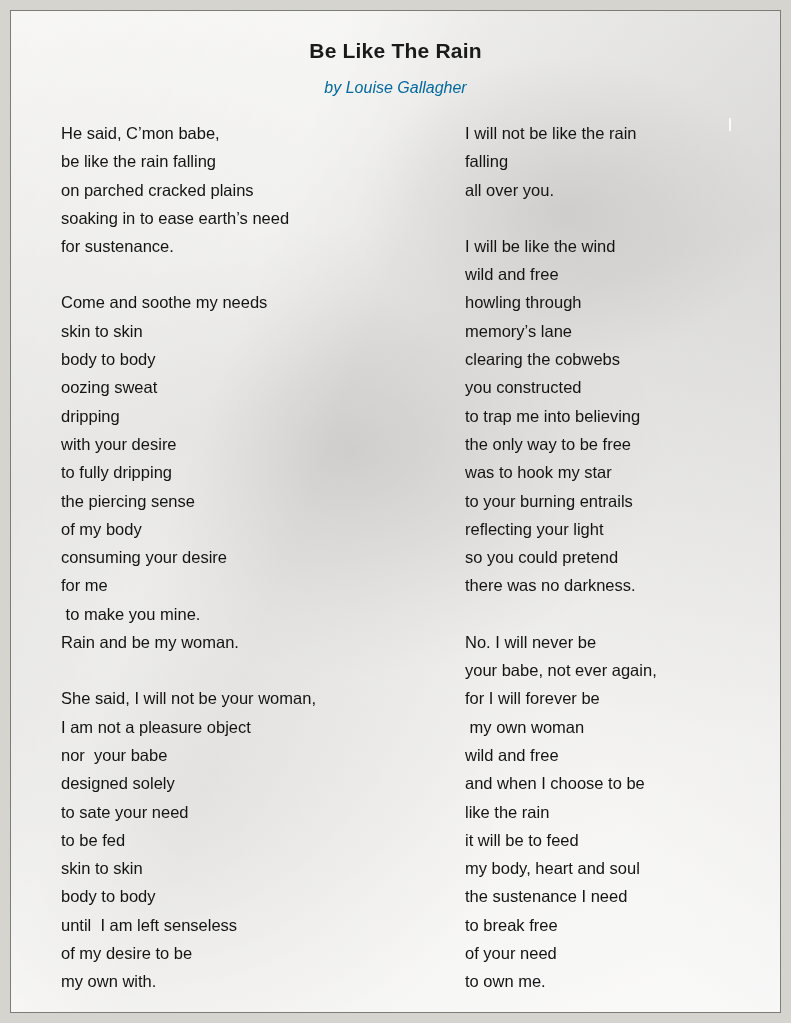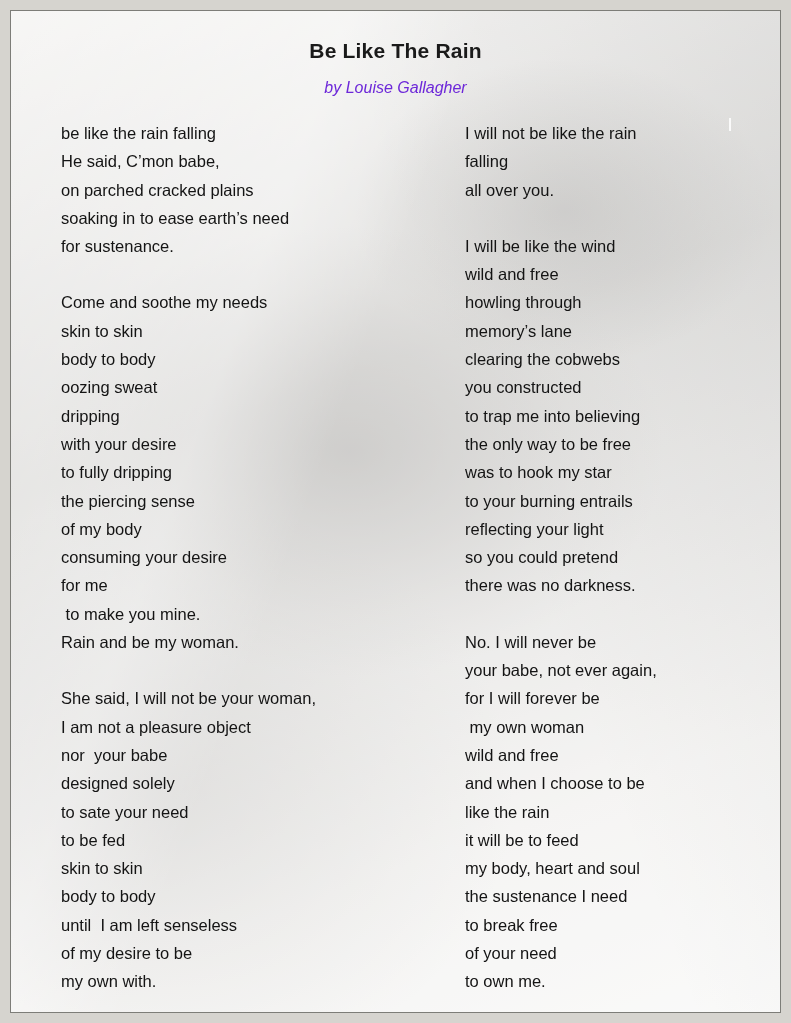--- a/index.html
+++ b/index.html
@@ -72,21 +72,21 @@
     font-size: 21px;
     font-weight: bold;
     color: #1a1a1a;
     letter-spacing: 0.2px;
     margin: 6px 0 0 0;
   }
   .poem-byline {
     text-align: center;
     font-size: 16px;
     font-style: italic;
-    color: #6d28d9;
+    color: #0369a1;
     margin: 16px 0 0 0;
   }
 
   .columns {
     display: flex;
     margin-top: 22px;
     gap: 10px;
   }
   .col {
     flex: 0 0 auto;
@@ -126,22 +126,22 @@
 
       <div class="poem-title">Be Like The Rain</div>
 
       <div class="poem-byline">by Louise Gallagher</div>
 
       <div class="columns">
 
         <div class="col col-left">
 
           <div class="stanza">
+            <div class="line">He said, C’mon babe,</div>
             <div class="line">be like the rain falling</div>
-            <div class="line">He said, C’mon babe,</div>
             <div class="line">on parched cracked plains</div>
             <div class="line">soaking in to ease earth’s need</div>
             <div class="line">for sustenance.</div>
           </div>
 
           <div class="stanza">
             <div class="line">Come and soothe my needs</div>
             <div class="line">skin to skin</div>
             <div class="line">body to body</div>
             <div class="line">oozing sweat</div>

